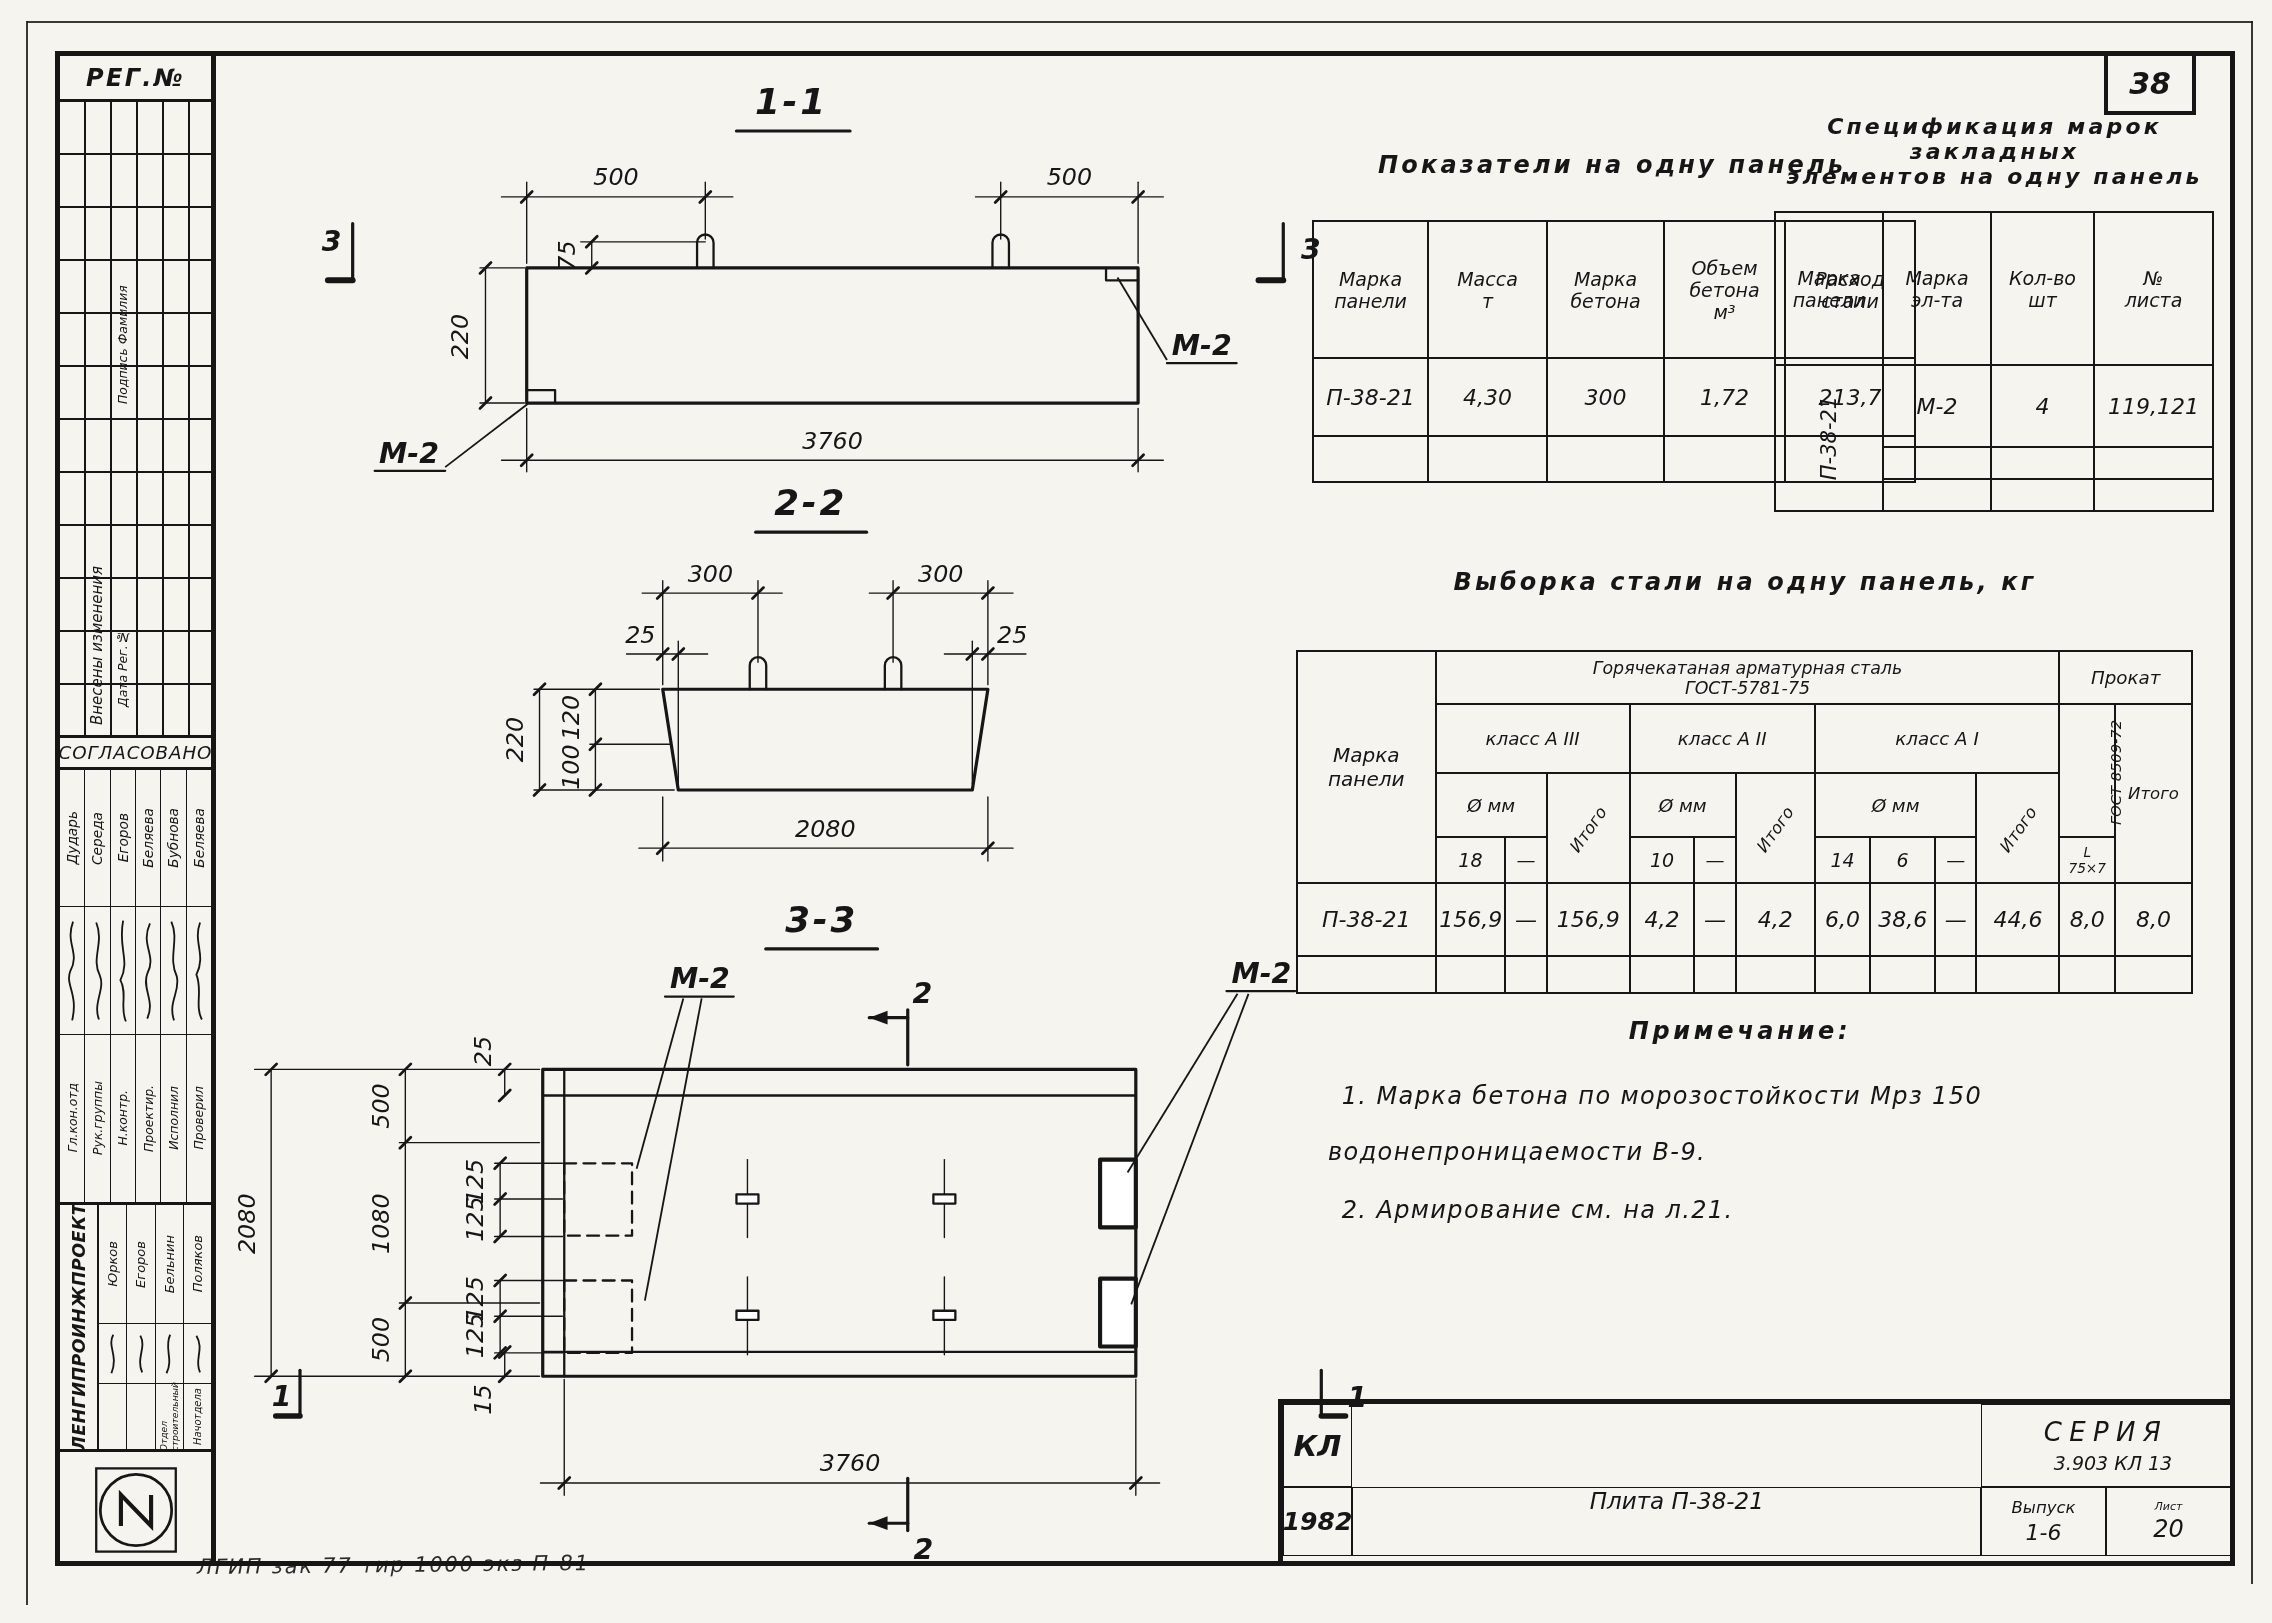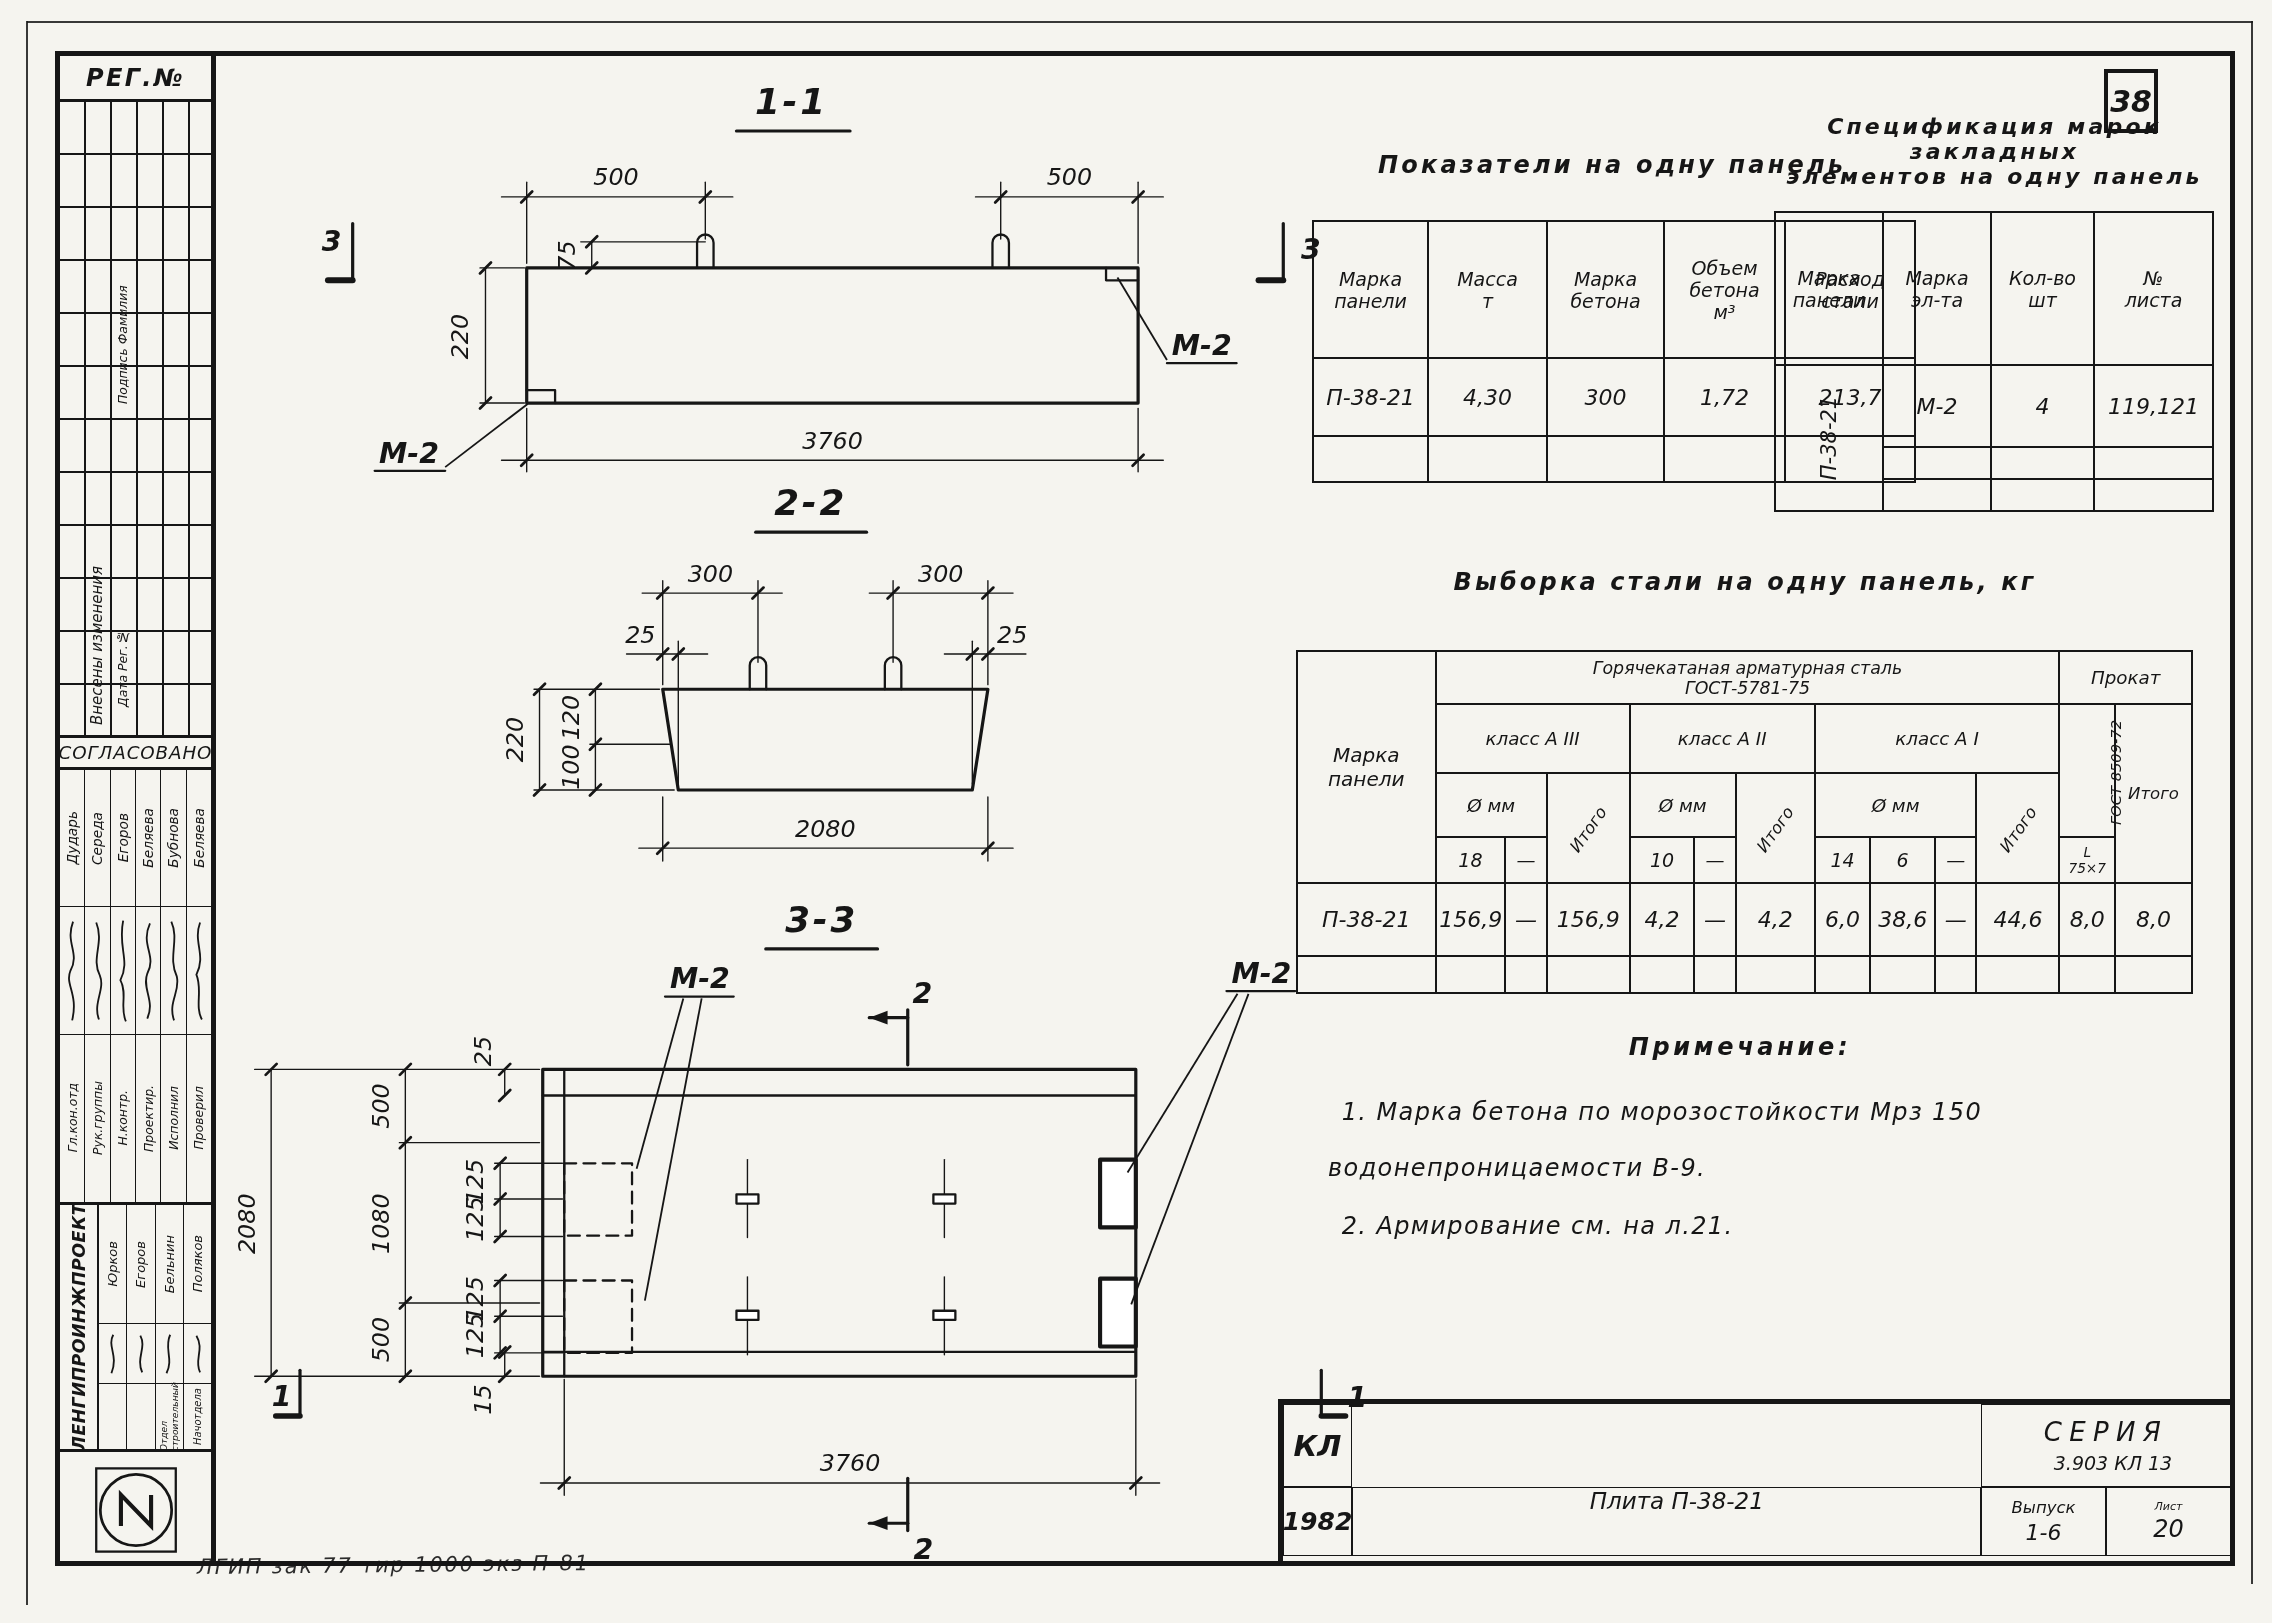--- a/index.html
+++ b/index.html
@@ -25,21 +25,21 @@
   .white{fill:#fff;}
   
   table.blk{border-collapse:collapse;table-layout:fixed;}
   table.blk td{border:2.3px solid var(--ink);text-align:center;vertical-align:middle;
      font:italic 19px "DejaVu Sans",sans-serif;white-space:pre-line;padding:2.7px;}
   table.blk td.val{font-size:22px;}
   .ttl{font:italic 600 24px "DejaVu Sans",sans-serif;letter-spacing:3.2px;text-align:center;}
   .rot90{transform:rotate(-90deg);white-space:nowrap;display:inline-block;}
   .rot60{transform:rotate(-55deg);white-space:nowrap;display:inline-block;font-size:16.5px;}
   
-  #notes div{font:italic 24px "DejaVu Sans",sans-serif;letter-spacing:1.4px;margin-top:16px;}
+  #notes div{font:italic 24px "DejaVu Sans",sans-serif;letter-spacing:1.4px;}
   
   #tblock{position:absolute;left:1278px;top:1399px;width:957px;height:167px;border:5px solid var(--ink);
       display:grid;grid-template-columns:69px 629px 125px 125px;grid-template-rows:83px 69px;}
   #tblock .c{border:1.8px solid var(--ink);display:flex;align-items:center;justify-content:center;
       font:italic 21px "DejaVu Sans",sans-serif;flex-direction:column;overflow:hidden;}
   
   #sidebar{position:absolute;left:55px;top:51px;width:161px;height:1515px;border:5px solid var(--ink);}
   #sidebar .sec{border-bottom:3.2px solid var(--ink);position:relative;overflow:hidden;}
   .vsm{writing-mode:vertical-rl;transform:rotate(180deg);font:italic 13.7px "DejaVu Sans",sans-serif;}
   .pcol{flex:1;border-right:1.8px solid var(--ink);display:flex;flex-direction:column;align-items:center;}
@@ -48,21 +48,21 @@
 </style>
 </head>
 <body>
 
 <div class="edge" style="left:26.6px;top:21px;width:2226px;height:1.8px;"></div>
 <div class="edge" style="left:26px;top:21px;width:1.8px;height:1584px;"></div>
 <div class="edge" style="left:2251px;top:21px;width:1.8px;height:1563px;"></div>
 
 <div id="frame"></div>
 
-<div class="abs" style="left:2104px;top:69px;width:54px;height:64px;border:4.6px solid var(--ink);display:flex;align-items:center;justify-content:center;text-align:center;">
+<div class="abs" style="left:2104px;top:51px;width:92px;height:64px;border:4.6px solid var(--ink);display:flex;align-items:center;justify-content:center;text-align:center;">
   <span style="font:italic 700 30px 'DejaVu Sans',sans-serif;">38</span>
 </div>
 
 <svg class="sheet" viewBox="0 0 4963 3546">
 
   <g>
     <text class="vtitle" x="1728" y="248" text-anchor="middle">1-1</text>
     <line class="ln" x1="1608" y1="286" x2="1856" y2="286"></line>
     <path class="ln" d="M1150,585 H2485 V880 H1150 Z"></path>
     <path class="ln md" d="M2415,585 V612 H2485"></path>

